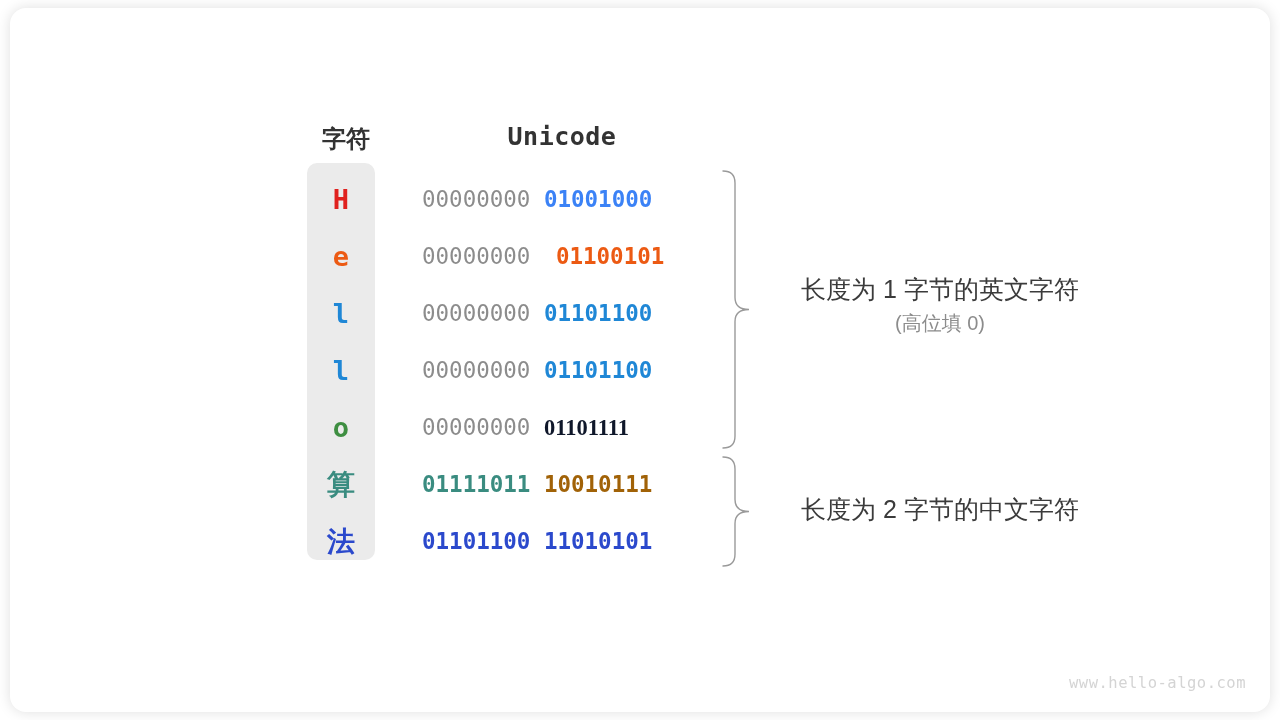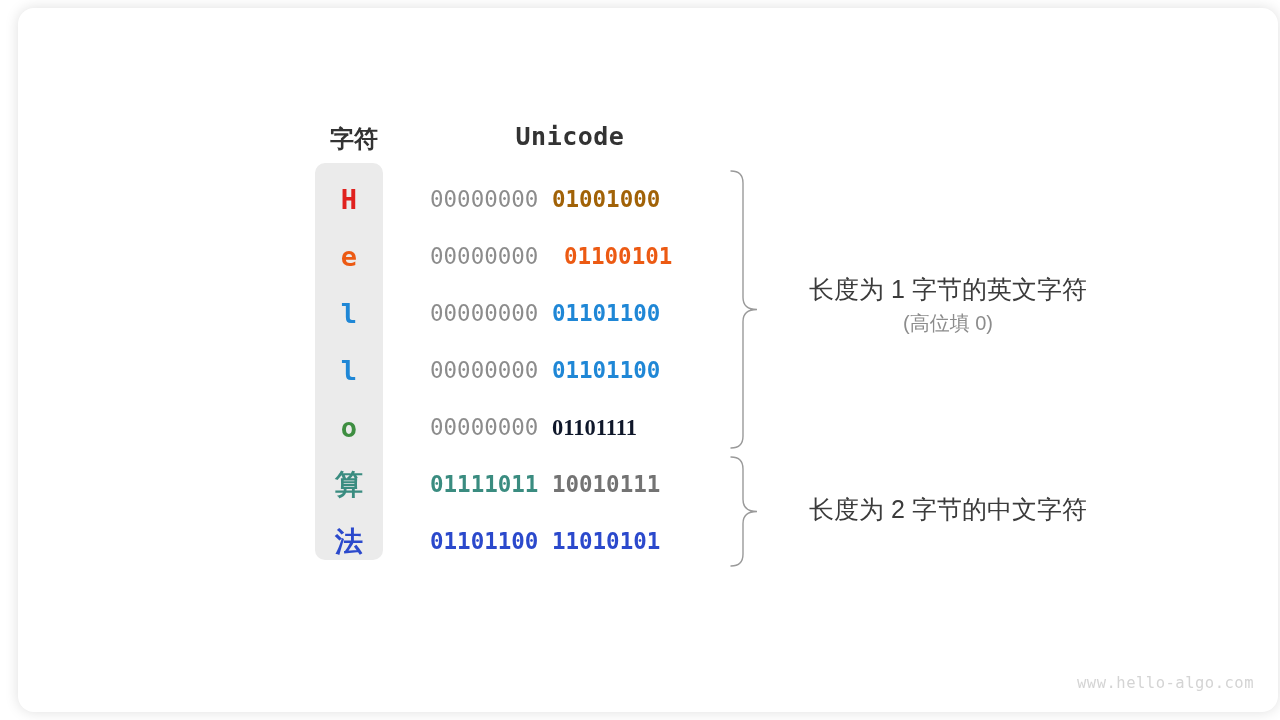--- a/index.html
+++ b/index.html
@@ -11,21 +11,21 @@
     width: 1280px;
     height: 720px;
     background: #ffffff;
     font-family: "Liberation Sans", "DejaVu Sans", sans-serif;
     overflow: hidden;
   }
 
   
   #card {
     position: absolute;
-    left: 18px;
+    left: 10px;
     top: 8px;
     width: 1260px;
     height: 704px;
     background: #ffffff;
     border-radius: 16px;
     box-shadow: 0 0 14px rgba(0,0,0,0.13);
     overflow: hidden;
   }
 
   
@@ -180,41 +180,41 @@
   <div id="diagram">
 
     <div class="hdr" id="hdr-char">字符</div>
     <div class="hdr" id="hdr-unicode">Unicode</div>
 
     <div id="char-column"></div>
 
     <div id="rows-host">
         <div class="row" style="top: 163px;">
           <div class="glyph latin" style="color: rgb(224, 33, 30);">H</div>
-          <div class="bits"><span class="hi">00000000</span><span> </span><span class="lo" style="color: #a16207;">01001000</span></div>
+          <div class="bits"><span class="hi">00000000</span><span> </span><span class="lo" style="color: #3b82f6;">01001000</span></div>
         </div>
         <div class="row" style="top: 220px;">
           <div class="glyph latin" style="color: rgb(236, 90, 19);">e</div>
           <div class="bits"><span class="hi">00000000</span><span> </span><span class="lo" style="color: rgb(236, 90, 19); margin-left: 12px;">01100101</span></div>
         </div>
         <div class="row" style="top: 277px;">
           <div class="glyph latin" style="color: rgb(31, 135, 214);">l</div>
           <div class="bits"><span class="hi">00000000</span><span> </span><span class="lo" style="color: rgb(31, 135, 214);">01101100</span></div>
         </div>
         <div class="row" style="top: 334px;">
           <div class="glyph latin" style="color: rgb(31, 135, 214);">l</div>
           <div class="bits"><span class="hi">00000000</span><span> </span><span class="lo" style="color: rgb(31, 135, 214);">01101100</span></div>
         </div>
         <div class="row" style="top: 391px;">
           <div class="glyph latin" style="color: rgb(62, 142, 65);">o</div>
           <div class="bits"><span class="hi">00000000</span><span> </span><span class="lo" style="color: #0f172a; font-family: Liberation Serif, serif;">01101111</span></div>
         </div>
         <div class="row" style="top: 448px;">
           <div class="glyph cjk" style="color: rgb(58, 140, 128);">算</div>
-          <div class="bits"><span class="both" style="color: rgb(58, 140, 128);">01111011</span><span> </span><span class="lo" style="color: #737373; text-align: right;">10010111</span></div>
+          <div class="bits"><span class="both" style="color: rgb(58, 140, 128);">01111011</span><span> </span><span class="lo" style="color: #a16207; text-align: right;">10010111</span></div>
         </div>
         <div class="row" style="top: 505px;">
           <div class="glyph cjk" style="color: rgb(43, 73, 204);">法</div>
           <div class="bits"><span class="both" style="color: rgb(43, 73, 204);">01101100</span><span> </span><span class="lo" style="color: rgb(43, 73, 204);">11010101</span></div>
         </div>
       </div>
 
     <svg id="braces" viewBox="0 0 1260 704" width="1260" height="704" aria-hidden="true">
         <path d="M 713 163 q 12 0 12 12 L 725 289.5 q 0 12 14 12 q -14 0 -14 12 L 725 428 q 0 12 -12 12" fill="none" stroke="#9a9a9a" stroke-width="1.4" stroke-linecap="round"></path>
         <path d="M 713 449 q 12 0 12 12 L 725 491.5 q 0 12 14 12 q -14 0 -14 12 L 725 546 q 0 12 -12 12" fill="none" stroke="#9a9a9a" stroke-width="1.4" stroke-linecap="round"></path>

